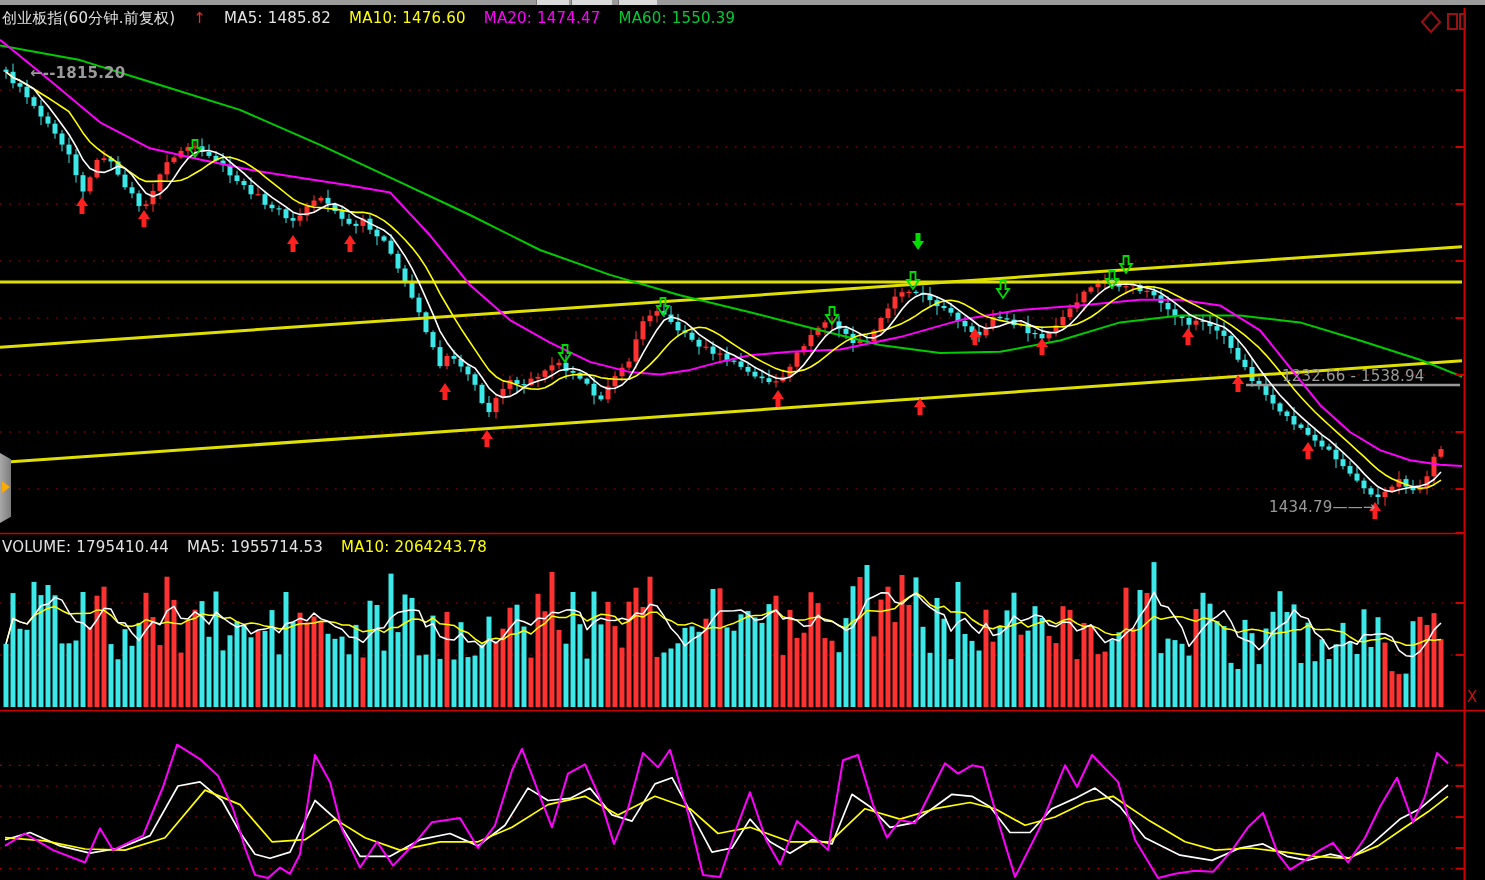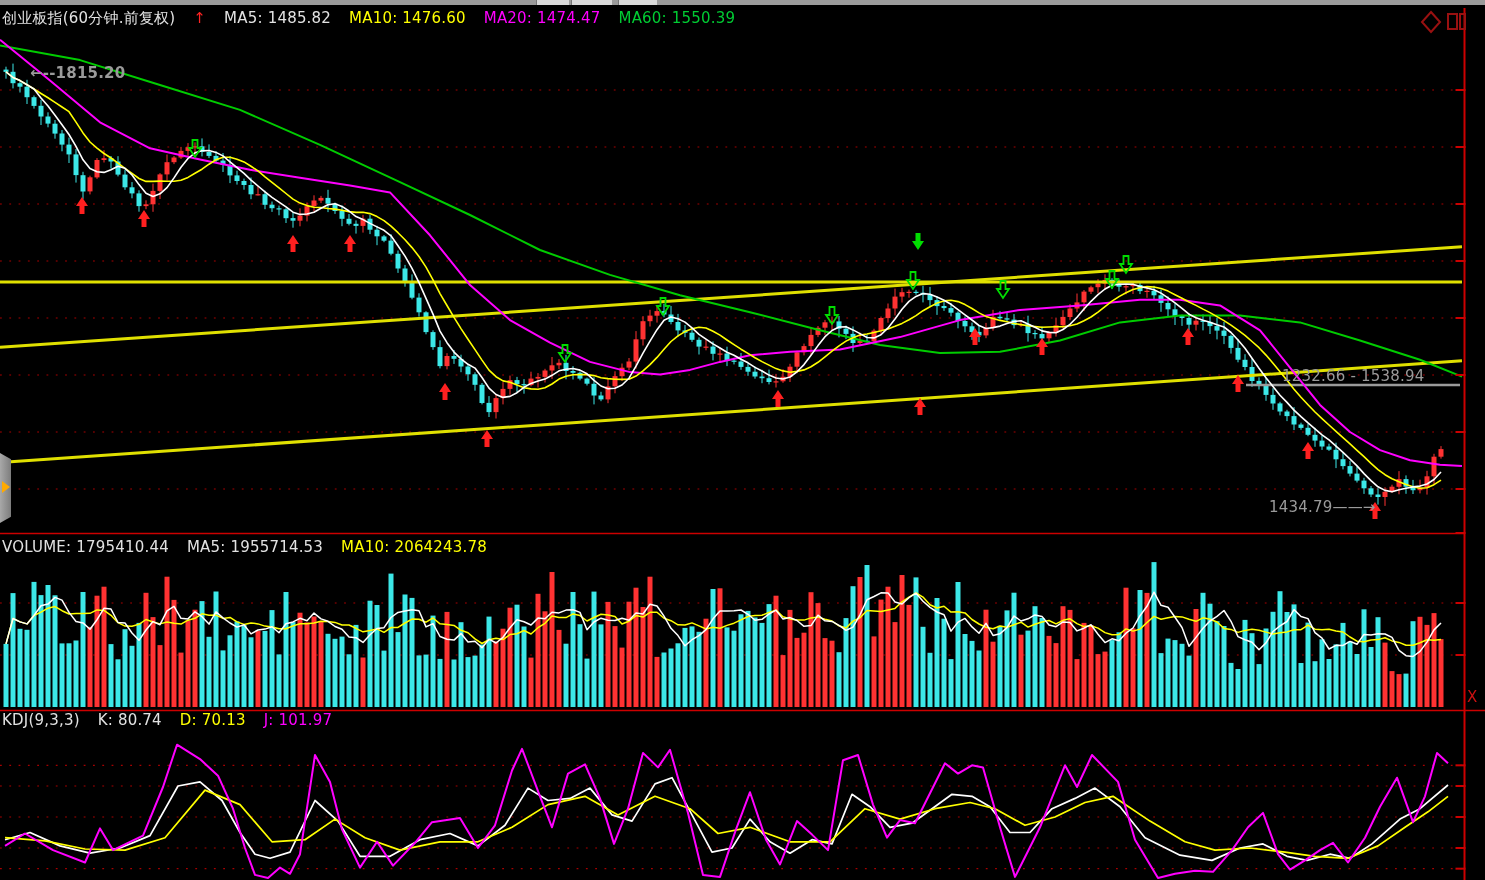--- a/index.html
+++ b/index.html
@@ -735,26 +735,20 @@
     <span class="m">MA20: 1474.47</span>
     <span class="g">MA60: 1550.39</span>
   </div>
 
   <div id="vol-header" class="txt hdr">
     <span class="w">VOLUME: 1795410.44</span>
     <span class="w">MA5: 1955714.53</span>
     <span class="y">MA10: 2064243.78</span>
   </div>
 
-  <div id="kdj-header" class="txt hdr">
-    <span class="w">KDJ(9,3,3)</span>
-    <span class="w">K: 80.74</span>
-    <span class="y">D: 70.13</span>
-    <span class="m">J: 101.97</span>
-  </div>
 
   <div id="ann-high" class="txt gray">←--1815.20</div>
   <div id="ann-gap" class="txt gray">1232.66 - 1538.94</div>
   <div id="ann-low" class="txt gray">1434.79——→</div>
   <div id="close-x" class="txt">X</div>
 
   <div id="left-handle">
     <div class="tri"></div>
   </div>
 

